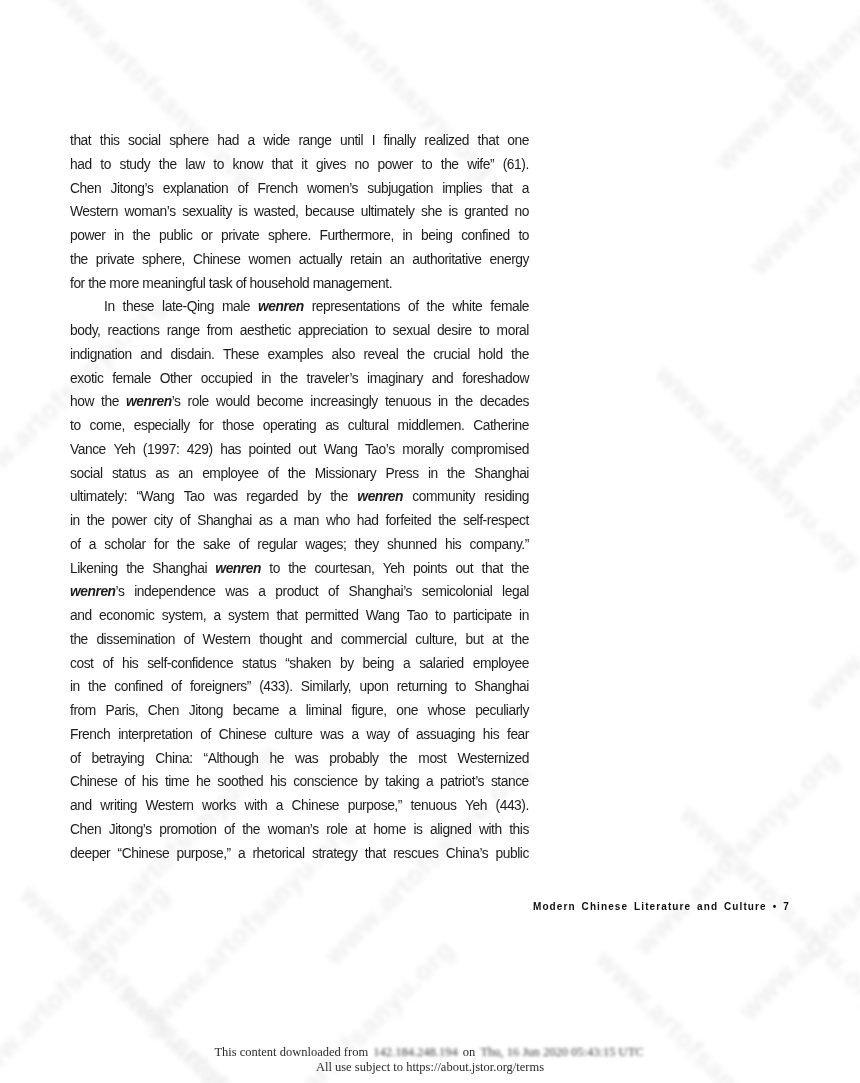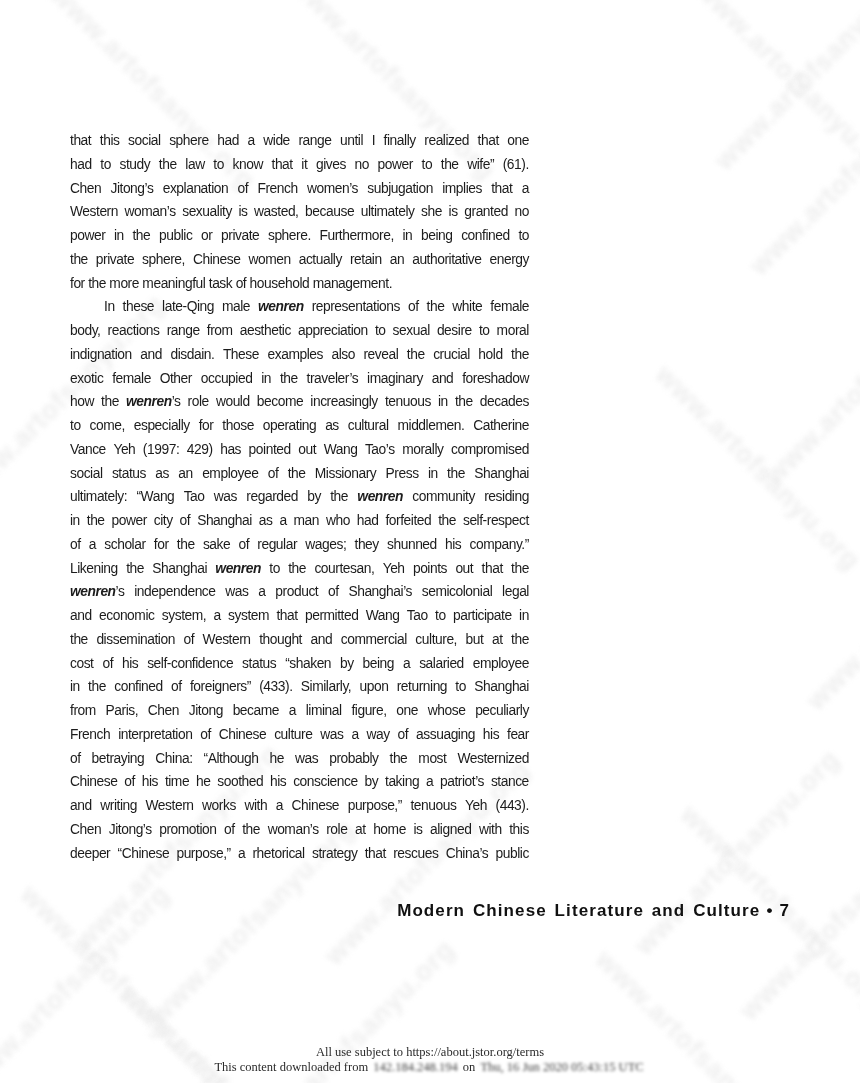--- a/index.html
+++ b/index.html
@@ -44,21 +44,21 @@
     overflow:visible;
   }
   .line.plain{display:block;}
   .line.indent{padding-left:34px;}
   .w{flex:0 0 auto;}
   .line i{font-style:italic;font-weight:bold;}
   
   .run-footer{
     position:absolute;
     top:901px;right:70px;
-    font-size:17px;
+    font-size:10px;
     font-weight:bold;
     letter-spacing:1.1px;
     word-spacing:2px;
     color:#111;
     white-space:nowrap;
   }
   .run-footer .sep{margin:0 6px;}
   
   .jstor{
     position:absolute;
@@ -511,17 +511,17 @@
           <span class="w"><span>public</span></span>
         </div>
       </div>
     </div>
 
   <div class="run-footer">
     <span>Modern Chinese Literature and Culture</span><span class="sep">•</span><span>7</span>
   </div>
 
   <div class="jstor">
+    <div><span>This content downloaded from</span> <span class="redacted">142.184.248.194</span> <span>on</span> <span class="redacted">Thu, 16 Jun 2020 05:43:15 UTC</span></div>
     <div>All use subject to https://about.jstor.org/terms</div>
-    <div><span>This content downloaded from</span> <span class="redacted">142.184.248.194</span> <span>on</span> <span class="redacted">Thu, 16 Jun 2020 05:43:15 UTC</span></div>
   </div>
 
 </div>
 
 </body></html>

